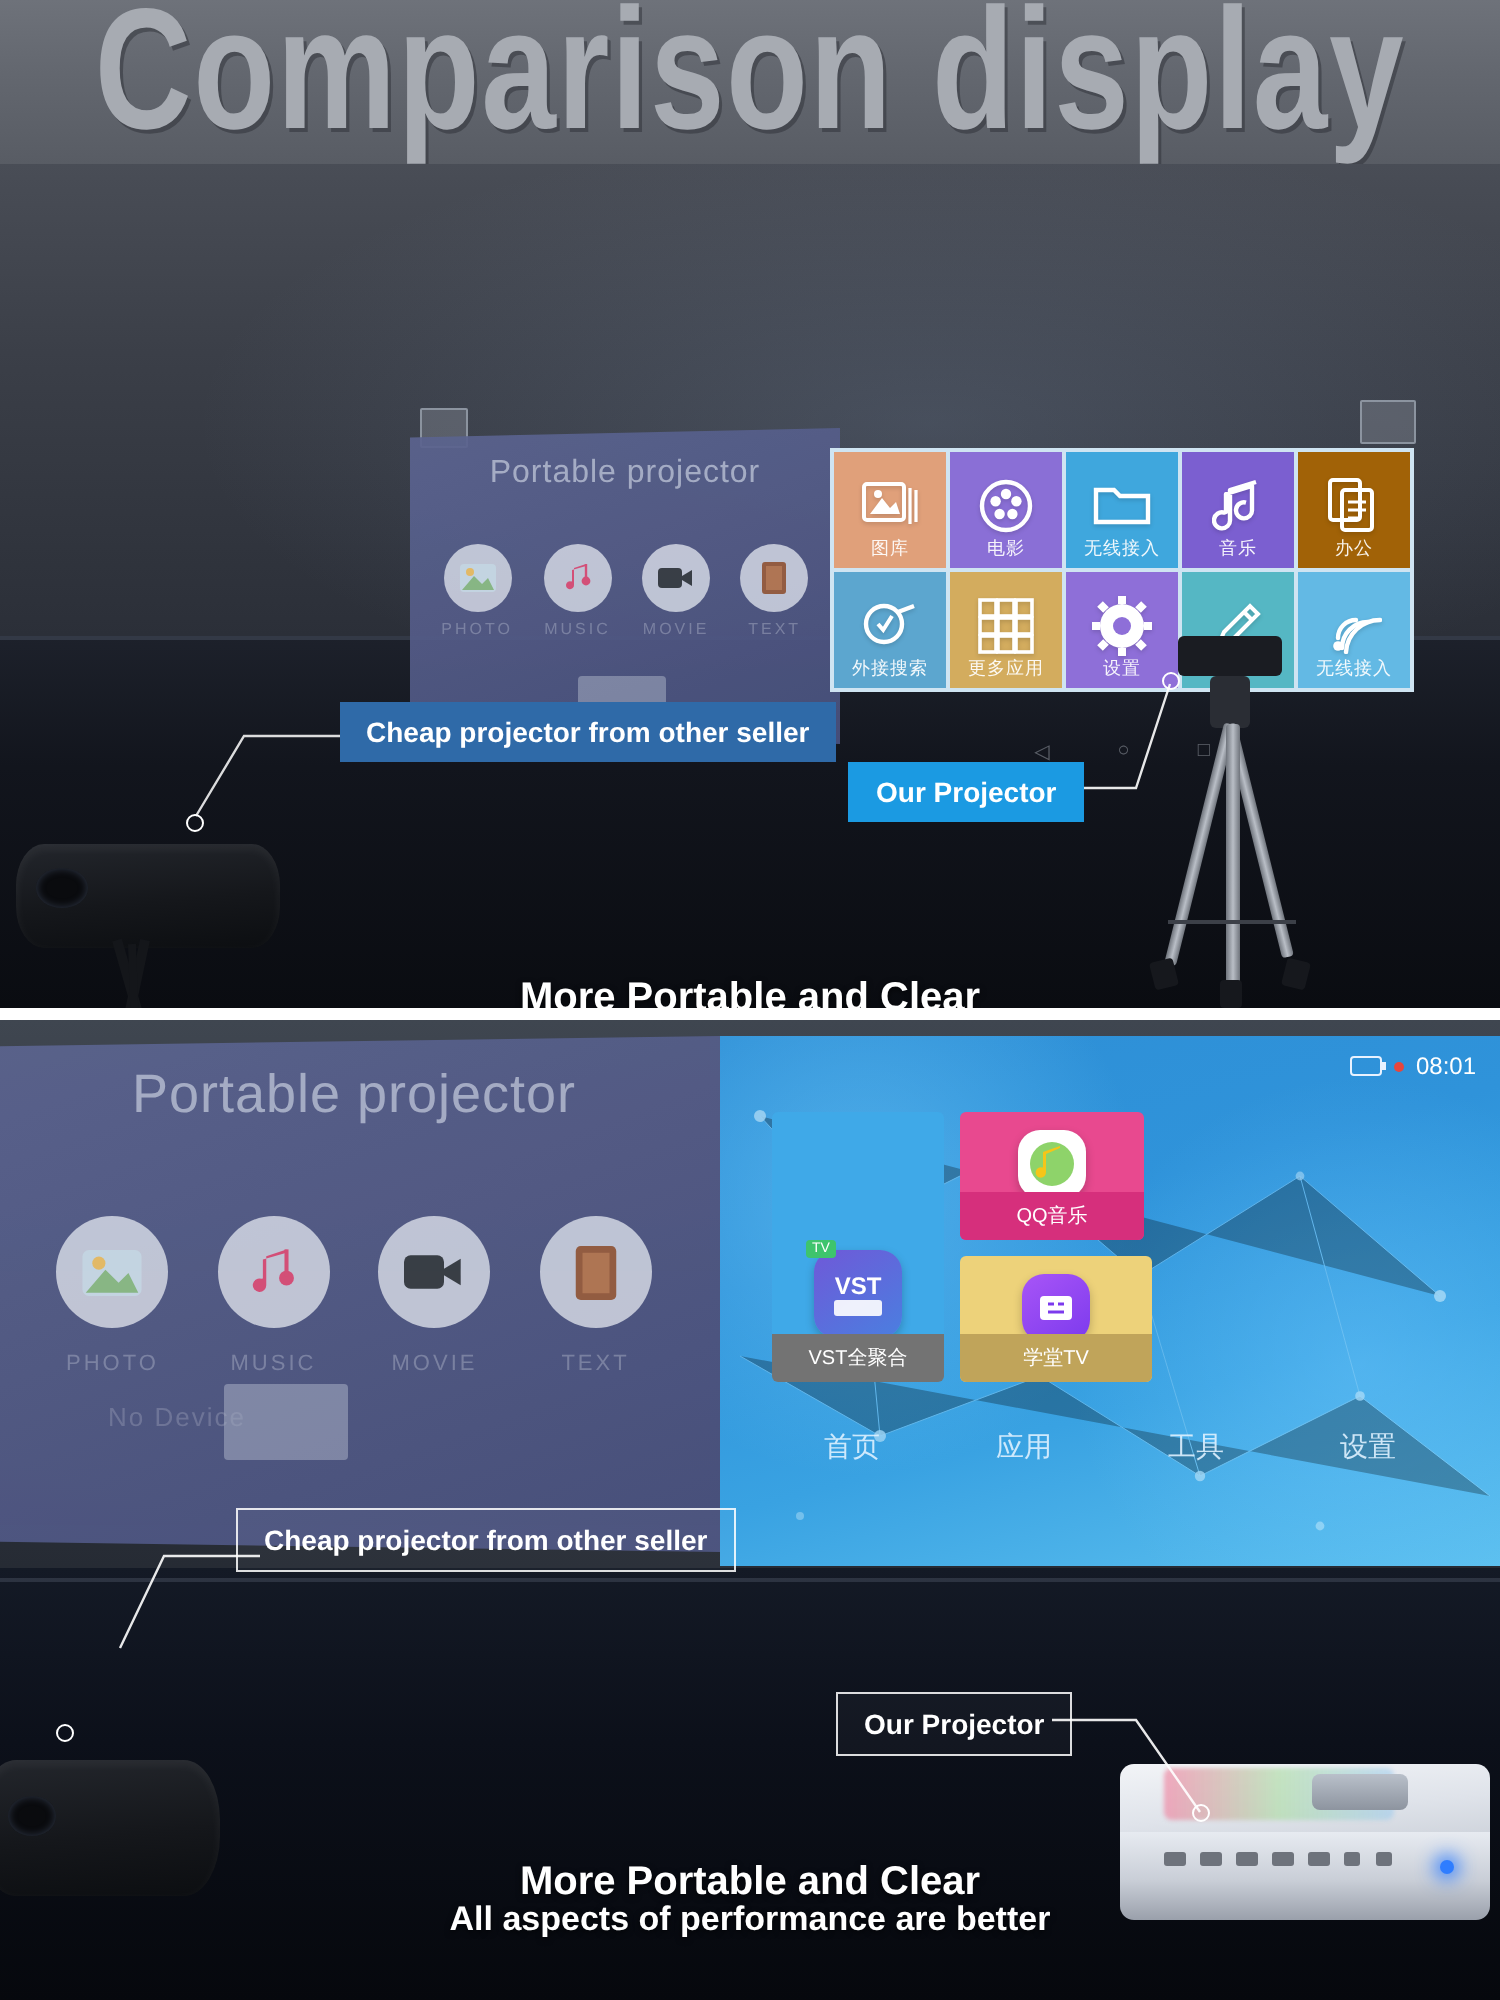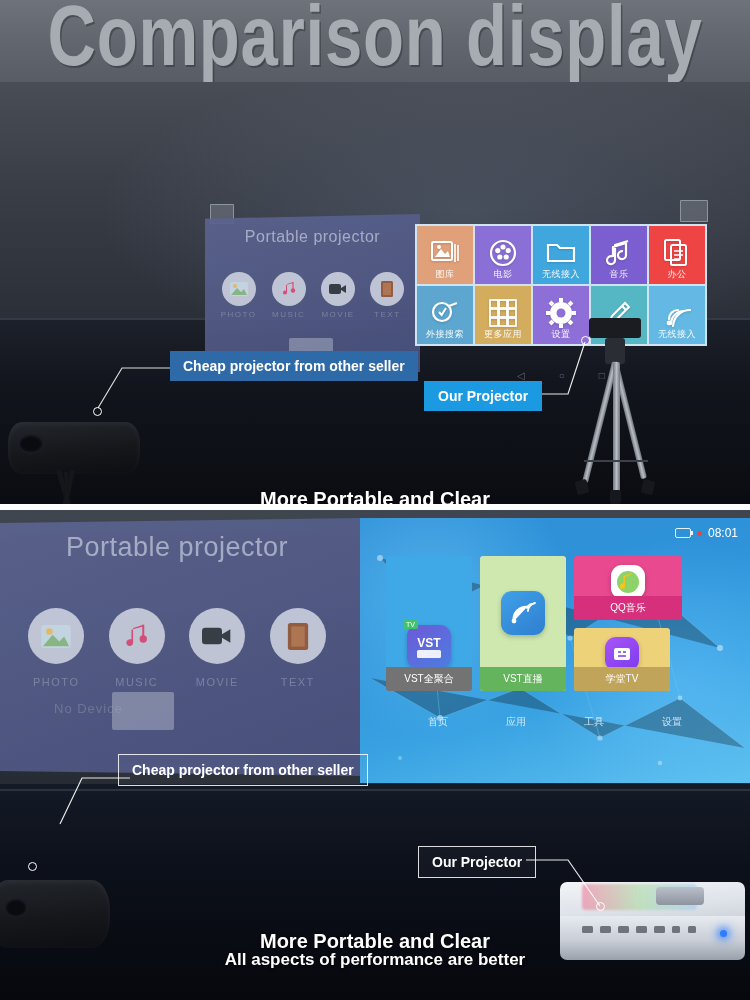--- a/index.html
+++ b/index.html
@@ -67,21 +67,21 @@
   .batt:after{content:"";position:absolute;right:-3px;top:2px;width:2px;height:4px;background:#e8f2ff;}
   .reddot{width:5px;height:5px;border-radius:50%;background:#e8463c;}
   .vst-tiles{position:absolute;display:flex;gap:8px;}
   .vtile{position:relative;border-radius:3px;overflow:hidden;display:flex;flex-direction:column;
     align-items:center;justify-content:center;}
   .vtile .vcap{position:absolute;left:0;bottom:0;width:100%;text-align:center;
     color:#fff;font-size:10px;padding:5px 0;}
   .appicon{border-radius:11px;display:flex;align-items:center;justify-content:center;
     box-shadow:0 2px 5px rgba(0,0,0,.22);}
   .vst-nav{position:absolute;display:flex;width:100%;justify-content:center;gap:58px;}
-  .vst-nav span{color:#dff1ff;font-size:10px;opacity:.9;}
+  .vst-nav span{color:#dff1ff;font-size:14px;opacity:.9;}
 
   
   .callout{position:absolute;white-space:nowrap;font-weight:bold;color:#fff;
     display:flex;align-items:center;justify-content:center;}
   .callout.filled-dark{background:#2f6aa8;padding:7px 13px;font-size:14px;}
   .callout.filled-bright{background:#1b9ae2;padding:7px 14px;font-size:14px;}
   .callout.outlined{border:1.5px solid rgba(255,255,255,.85);background:rgba(255,255,255,.03);
     padding:7px 13px;font-size:14px;}
   .leader{position:absolute;pointer-events:none;}
   .dot{position:absolute;width:7px;height:7px;border:1.5px solid #fff;border-radius:50%;
@@ -235,21 +235,21 @@
 
       <div class="tile" style="background:#7b5fd0">
         <span class="ticon">
           <svg width="26" height="28" viewBox="0 0 26 28">
               <path d="M22 2 L9 6 L9 21 A4 4 0 1 1 6 17.3 L7 17 L7 8 L20 4 L20 16 A4 4 0 1 1 17 12.3" fill="none" stroke="#fff" stroke-width="2.2" stroke-linejoin="round"></path>
             </svg>
         </span>
         <span class="tlabel">音乐</span>
       </div>
 
-      <div class="tile" style="background:#ef4444">
+      <div class="tile" style="background:#a16207">
         <span class="ticon">
           <svg width="26" height="28" viewBox="0 0 26 28">
               <rect x="1" y="1" width="15" height="20" rx="1.5" fill="none" stroke="#fff" stroke-width="2"></rect>
               <rect x="7" y="6" width="15" height="20" rx="1.5" fill="none" stroke="#fff" stroke-width="2"></rect>
               <path d="M10 12 h9 M10 16 h9 M10 20 h6" stroke="#fff" stroke-width="1.6"></path>
             </svg>
         </span>
         <span class="tlabel">办公</span>
       </div>
 
@@ -461,36 +461,23 @@
           <span class="appicon" style="width:44px;height:44px;background:linear-gradient(145deg,#6f59d8,#4a7fe0);margin-bottom:22px;position:relative;">
             <svg width="36" height="26" viewBox="0 0 36 26">
                 <text x="18" y="13" font-size="12" font-family="Liberation Sans, sans-serif" font-weight="bold" fill="#fff" text-anchor="middle">VST</text>
                 <rect x="6" y="16" width="24" height="8" rx="1.5" fill="#ffffff" opacity=".9"></rect>
               </svg>
             <span style="position:absolute;left:-4px;top:-5px;background:#3ec46d;color:#fff;font-size:7px;padding:1px 3px;border-radius:2px;">TV</span>
           </span>
           <span class="vcap" style="background:#737373;">VST全聚合</span>
         </div>
 
-        <div class="vtile" style="width:86px;height:135px;background:#cfe8b0;">
-          <span class="appicon" style="width:44px;height:44px;background:linear-gradient(145deg,#3fa0e8,#2f7fd0);margin-bottom:22px;">
-            <svg width="28" height="28" viewBox="0 0 28 28">
-                <path d="M4 23 A13 13 0 0 1 19 7 Z" fill="#fff"></path>
-                <circle cx="5" cy="22" r="2.4" fill="#fff"></circle>
-                <g fill="none" stroke="#fff" stroke-width="1.8" stroke-linecap="round">
-                  <path d="M18 9 A6 6 0 0 1 23 5"></path>
-                  <path d="M19 12 A9 9 0 0 1 26 4"></path>
-                </g>
-              </svg>
-          </span>
-          <span class="vcap" style="background:#63b45c;">VST直播</span>
-        </div>
 
         <div style="display:flex;flex-direction:column;gap:8px;">
-          <div class="vtile" style="width:108px;height:64px;background:#e8498f;">
+          <div class="vtile" style="width:92px;height:64px;background:#e8498f;">
             <span class="appicon" style="width:34px;height:34px;background:#fff;margin-bottom:12px;">
               <svg width="24" height="24" viewBox="0 0 24 24">
                   <circle cx="12" cy="12" r="11" fill="#8ed36a"></circle>
                   <path d="M16 4 L9 7 L9 16 A2.6 2.6 0 1 1 7 13.7 L7.5 13.6 L7.5 6 L16 3 Z" fill="#f5c518"></path>
                 </svg>
             </span>
             <span class="vcap" style="background:#d62f7c;">QQ音乐</span>
           </div>
           <div class="vtile" style="width:96px;height:63px;background:#edd27a;">
             <span class="appicon" style="width:34px;height:34px;background:linear-gradient(145deg,#a855f7,#7c3aed);margin-bottom:12px;">

